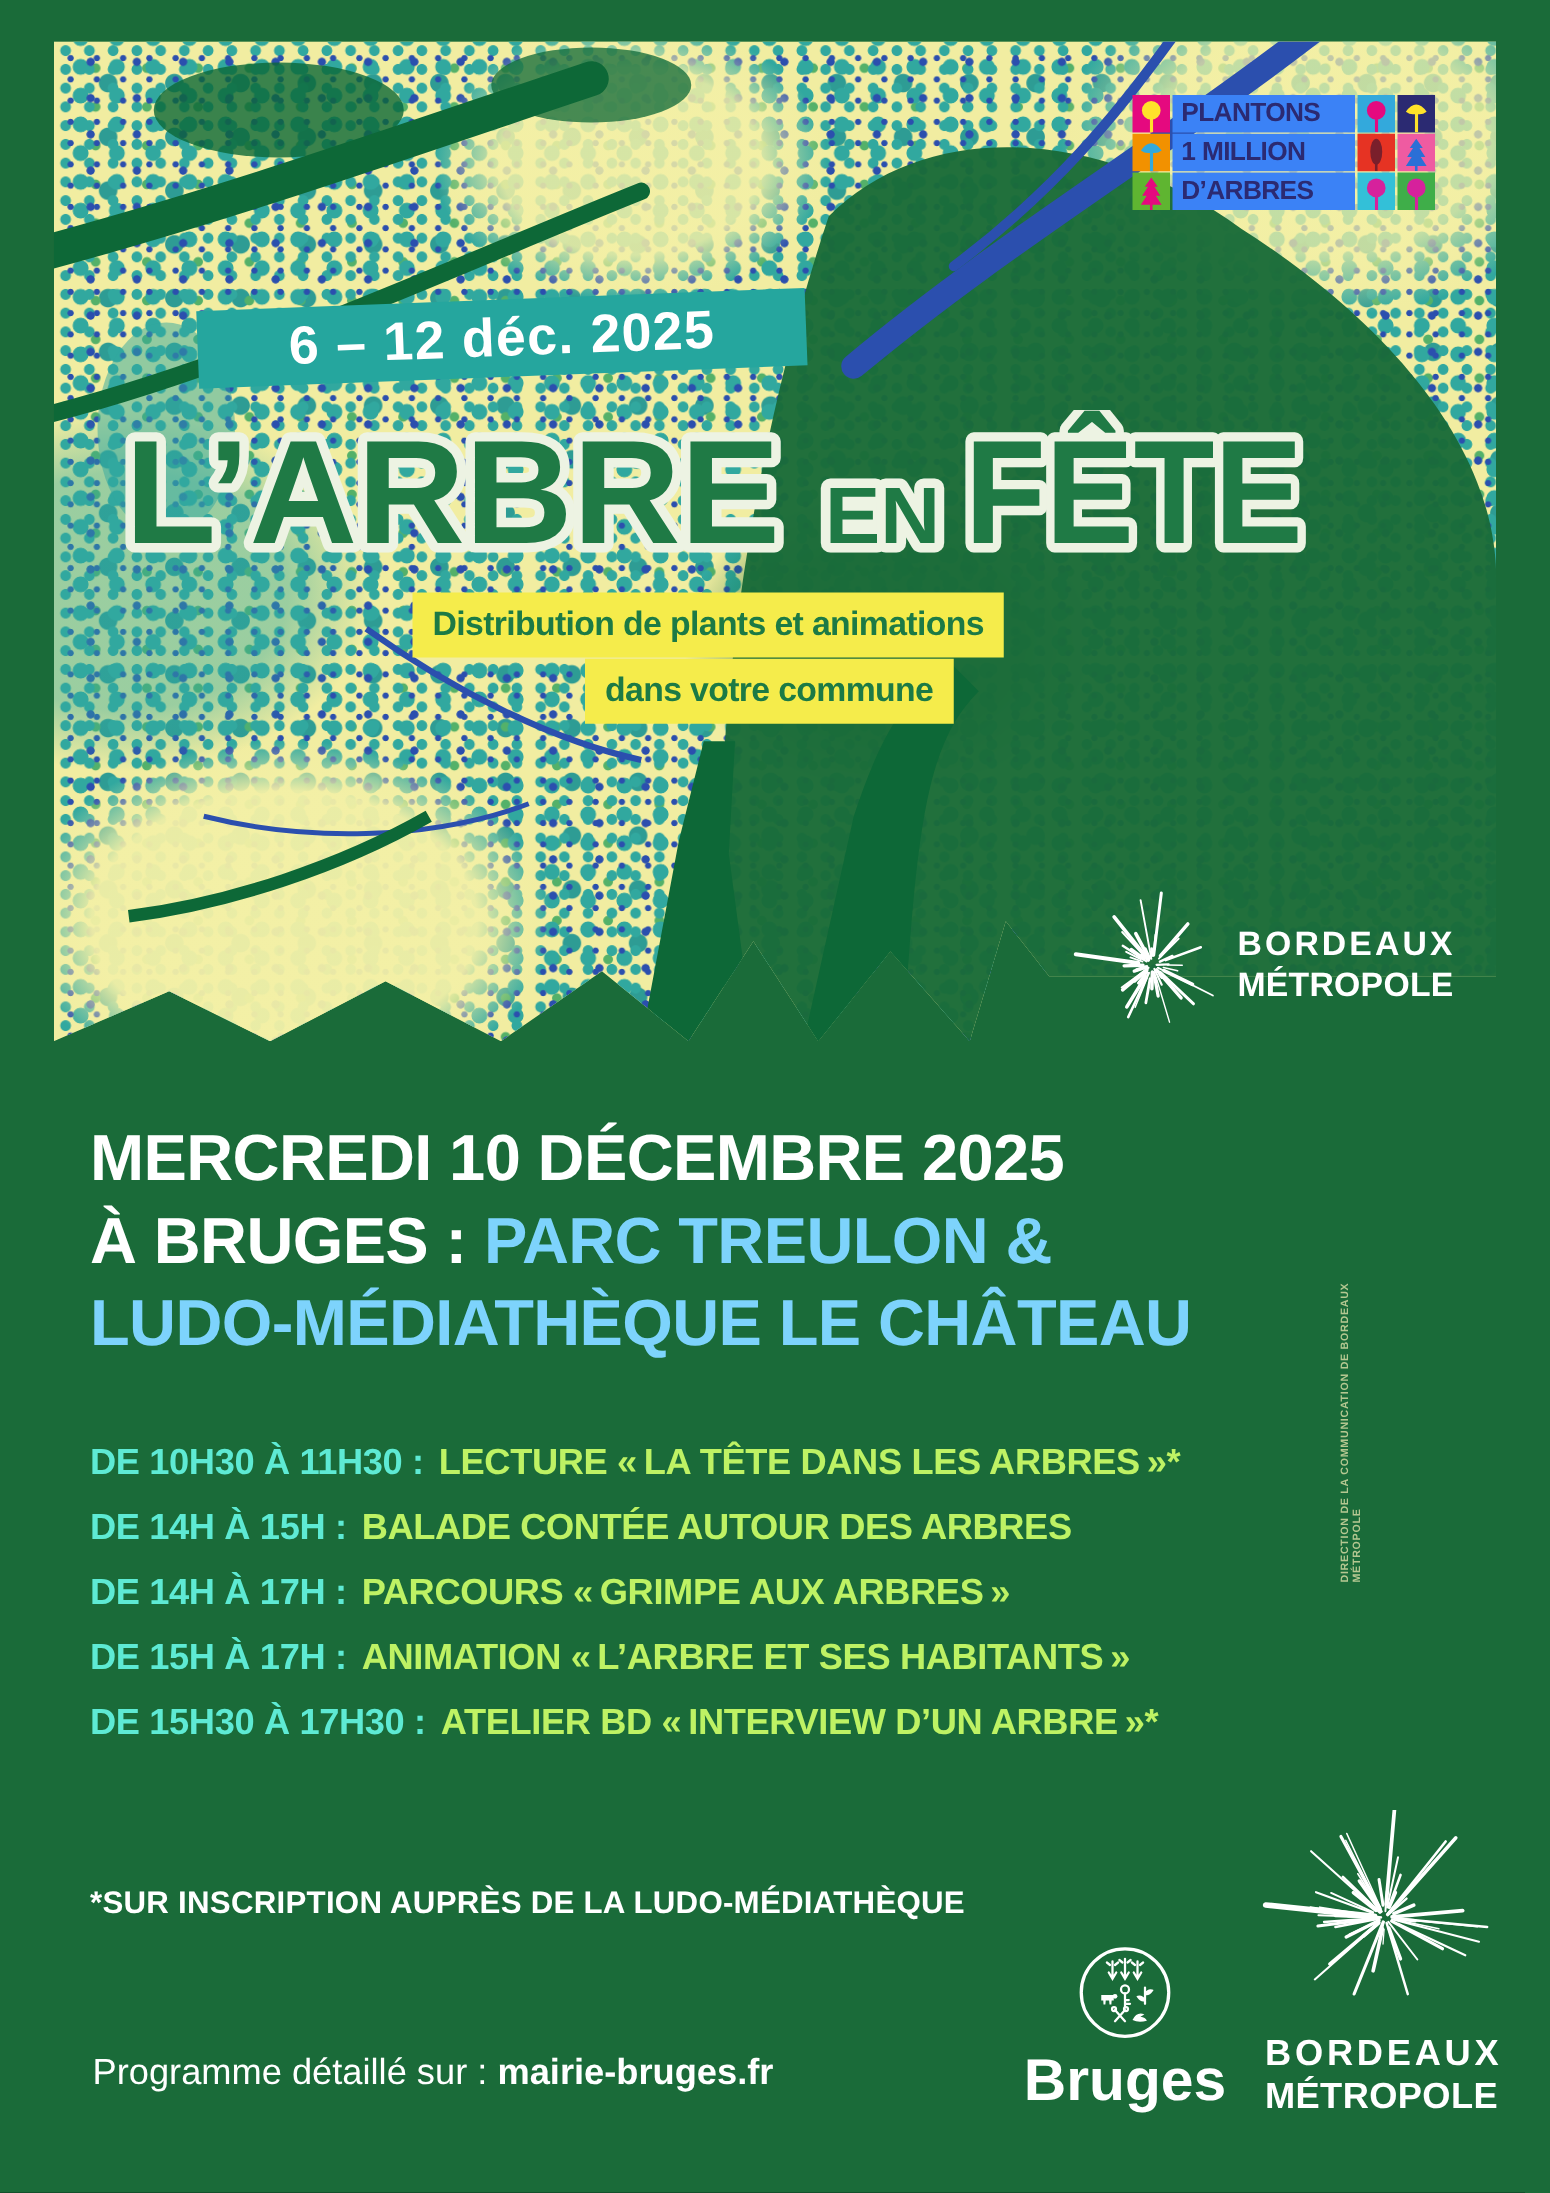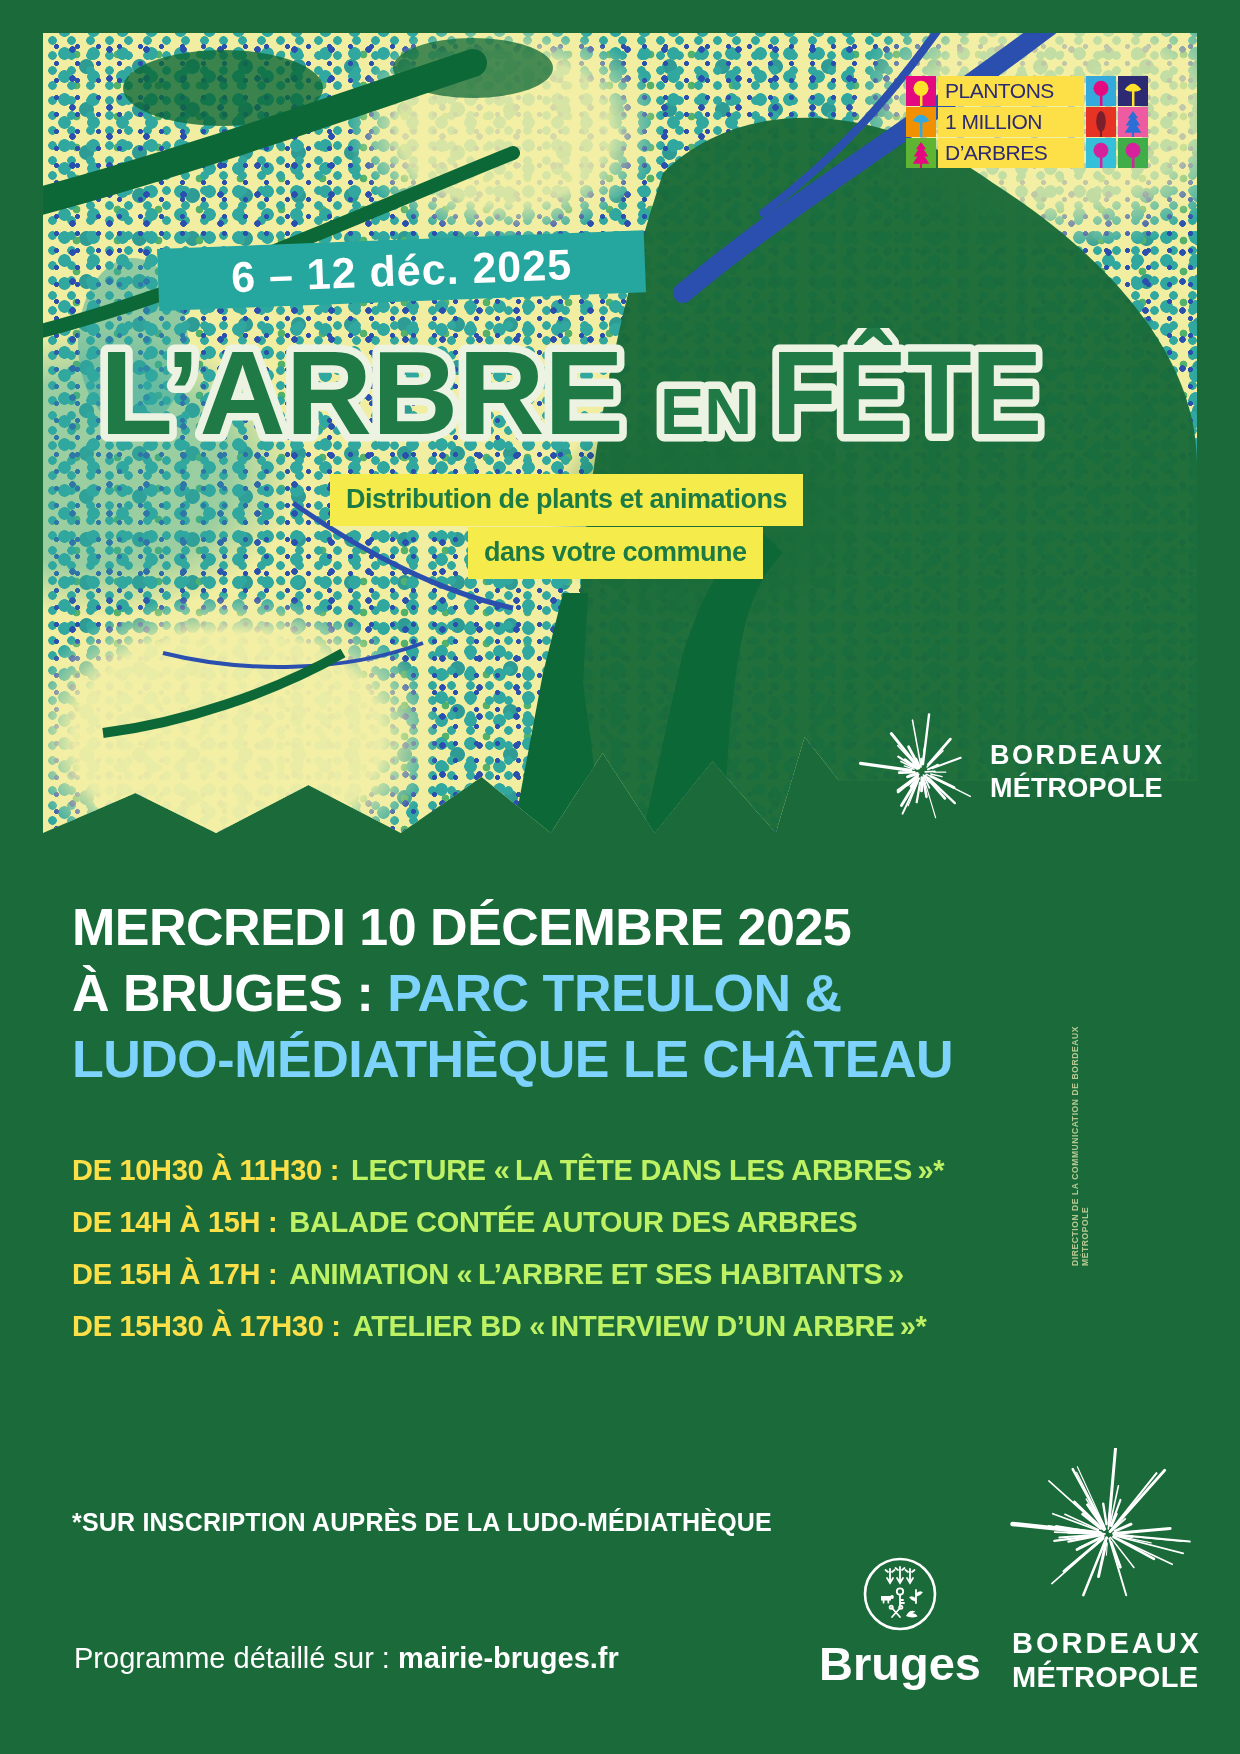--- a/index.html
+++ b/index.html
@@ -24,22 +24,22 @@
       radial-gradient(ellipse 300px 200px at 88% 10%,rgba(243,240,166,.75) 0 45%,transparent 70%),
       radial-gradient(ellipse 260px 190px at 5% 55%,rgba(49,168,159,.45) 0 50%,transparent 76%),
       radial-gradient(ellipse 230px 170px at 58% 60%,rgba(13,104,55,.55) 0 45%,transparent 72%);}
   .photo svg.scene{position:absolute;inset:0;}
   
   .plantons{position:absolute;left:906px;top:76px;display:flex;gap:2px;}
   .plantons .col{display:flex;flex-direction:column;gap:1px;}
   .plantons .sq{width:30px;height:30px;display:flex;align-items:flex-end;justify-content:center;overflow:hidden;}
   .plantons .sq svg{width:22px;height:27px;display:block;}
   .plantons .txtcol{display:flex;flex-direction:column;gap:1px;}
-  .plantons .txtline{width:146px;height:30px;line-height:30px;background:#fde047;color:#2b2a72;
-    font-weight:normal;font-size:21px;letter-spacing:-0.5px;padding-left:7px;box-sizing:border-box;}
+  .plantons .txtline{width:146px;height:30px;line-height:30px;background:#3b82f6;color:#2b2a72;
+    font-weight:bold;font-size:21px;letter-spacing:-0.5px;padding-left:7px;box-sizing:border-box;}
   
   .banner{position:absolute;left:157px;top:249px;width:487px;height:62px;background:#25a69e;
     transform:rotate(-2.2deg);transform-origin:left top;color:#fff;font-weight:bold;font-size:43px;
     line-height:62px;text-align:center;letter-spacing:1px;}
   
   .title-svg{position:absolute;left:96px;top:328px;}
   .title-svg text{font-family:"Liberation Sans","DejaVu Sans",sans-serif;font-weight:bold;
     fill:#1f7a45;stroke:#edf3e3;stroke-width:15px;stroke-linejoin:round;stroke-linecap:round;paint-order:stroke;}
   
   .sub1,.sub2{position:absolute;background:#f5ec4b;color:#1c7a45;font-weight:bold;font-size:27px;
@@ -57,21 +57,21 @@
     font-size:29px;line-height:34px;}
   .bm-big-text .l1{letter-spacing:3px;}
   .bm-big-text .l2{letter-spacing:0.3px;}
   
   .headline{position:absolute;left:72px;top:894px;font-weight:bold;font-size:52px;line-height:66px;
     color:#fff;letter-spacing:-0.5px;white-space:nowrap;}
   .headline .yel{color:#7dd3fc;}
   
   .schedule{position:absolute;left:72px;top:1144px;}
   .sch-row{height:52px;line-height:52px;font-weight:bold;font-size:29px;letter-spacing:-0.3px;white-space:nowrap;}
-  .sch-time{color:#fde047;margin-right:12px;}
+  .sch-time{color:#5eead4;margin-right:12px;}
   .sch-desc{color:#bef264;}
   
   .footnote{position:absolute;left:72px;top:1508px;color:#fff;font-weight:bold;font-size:25px;letter-spacing:0.2px;}
   .footer{position:absolute;left:74px;top:1642px;color:#fff;font-size:29px;}
   .footer .site{font-weight:bold;}
   
   .bruges-emblem{position:absolute;left:862px;top:1556px;}
   .bruges-name{position:absolute;left:790px;top:1636px;width:220px;text-align:center;color:#fff;
     font-weight:bold;font-size:47px;}
   
@@ -232,20 +232,21 @@
 
   <div class="headline">
     <div>MERCREDI 10 DÉCEMBRE 2025</div>
     <div><span>À BRUGES : </span><span class="yel">PARC TREULON &amp;</span></div>
     <div class="yel">LUDO-MÉDIATHÈQUE LE CHÂTEAU</div>
   </div>
 
   <div class="schedule" id="schedule">
       <div class="sch-row"><span class="sch-time">DE 10H30 À 11H30 :</span><span class="sch-desc">LECTURE « LA TÊTE DANS LES ARBRES »*</span></div>
       <div class="sch-row"><span class="sch-time">DE 14H À 15H :</span><span class="sch-desc">BALADE CONTÉE AUTOUR DES ARBRES</span></div>
+      <div class="sch-row"><span class="sch-time">DE 14H À 17H :</span><span class="sch-desc">PARCOURS « GRIMPE AUX ARBRES »</span></div>
       <div class="sch-row"><span class="sch-time">DE 15H À 17H :</span><span class="sch-desc">ANIMATION « L’ARBRE ET SES HABITANTS »</span></div>
       <div class="sch-row"><span class="sch-time">DE 15H30 À 17H30 :</span><span class="sch-desc">ATELIER BD « INTERVIEW D’UN ARBRE »*</span></div>
     </div>
 
   <div class="footnote">*SUR INSCRIPTION AUPRÈS DE LA LUDO-MÉDIATHÈQUE</div>
 
   <div class="footer">
     <span>Programme détaillé sur : </span><span class="site">mairie-bruges.fr</span>
   </div>
 

